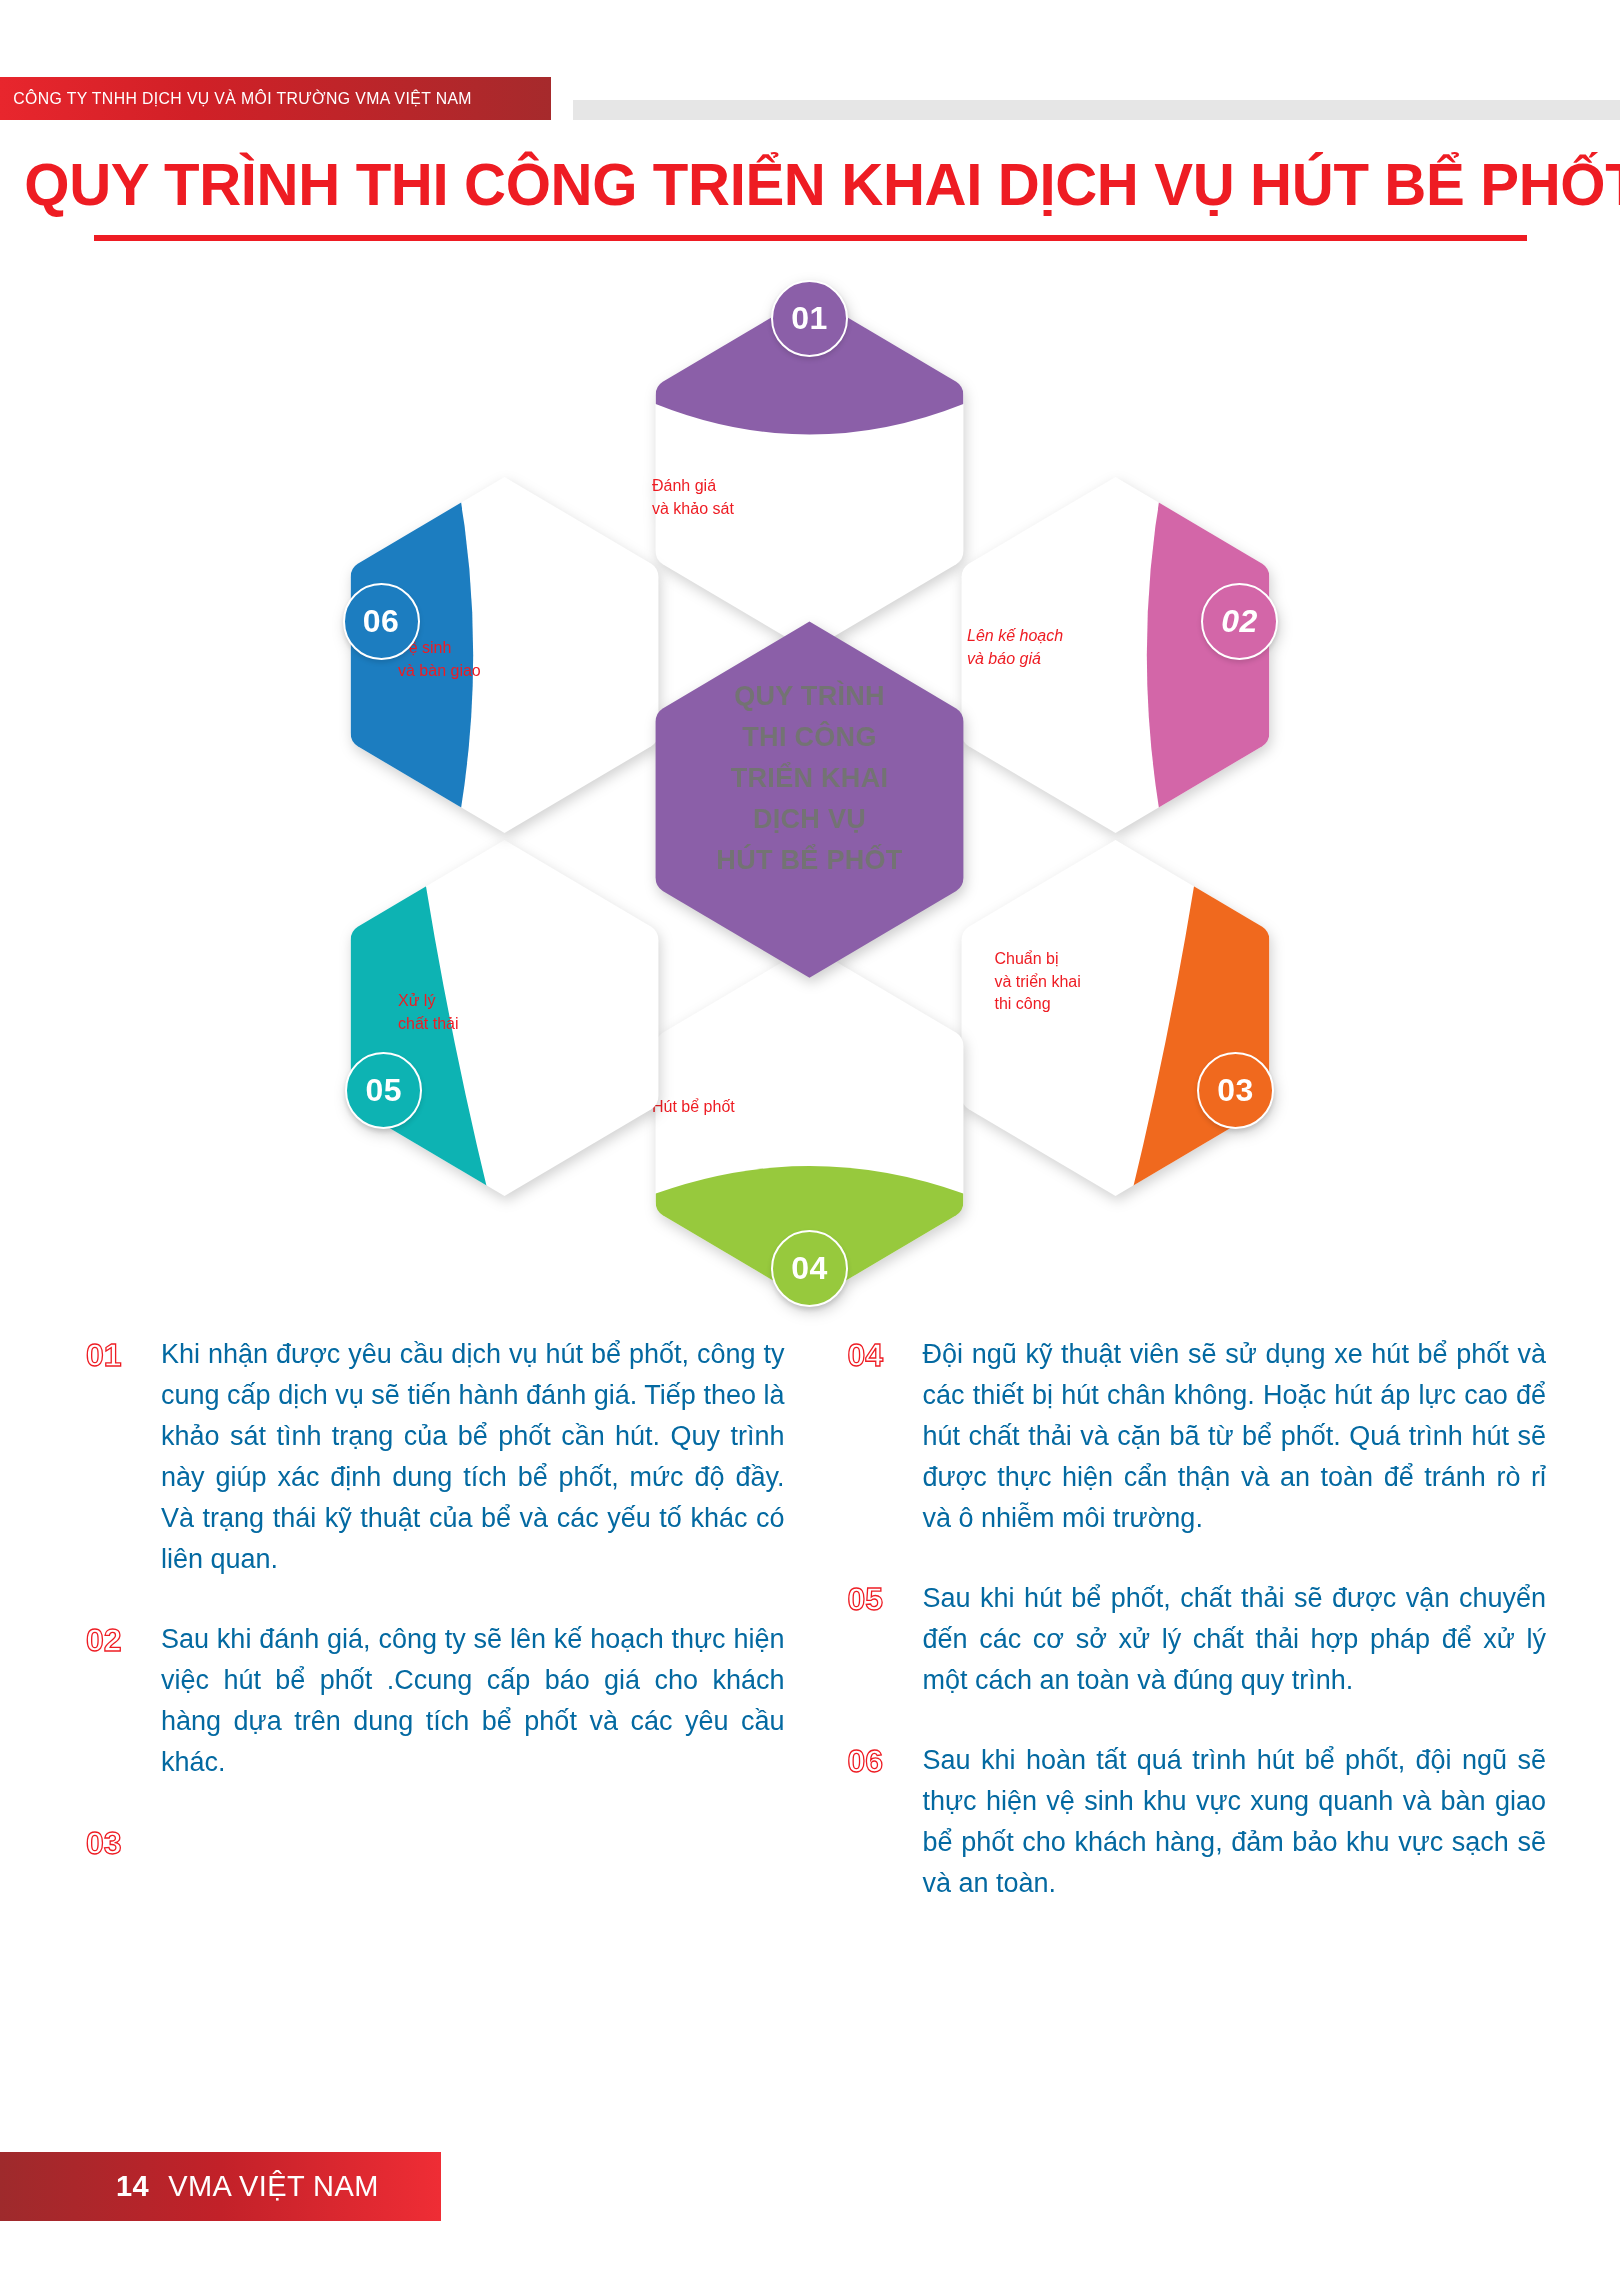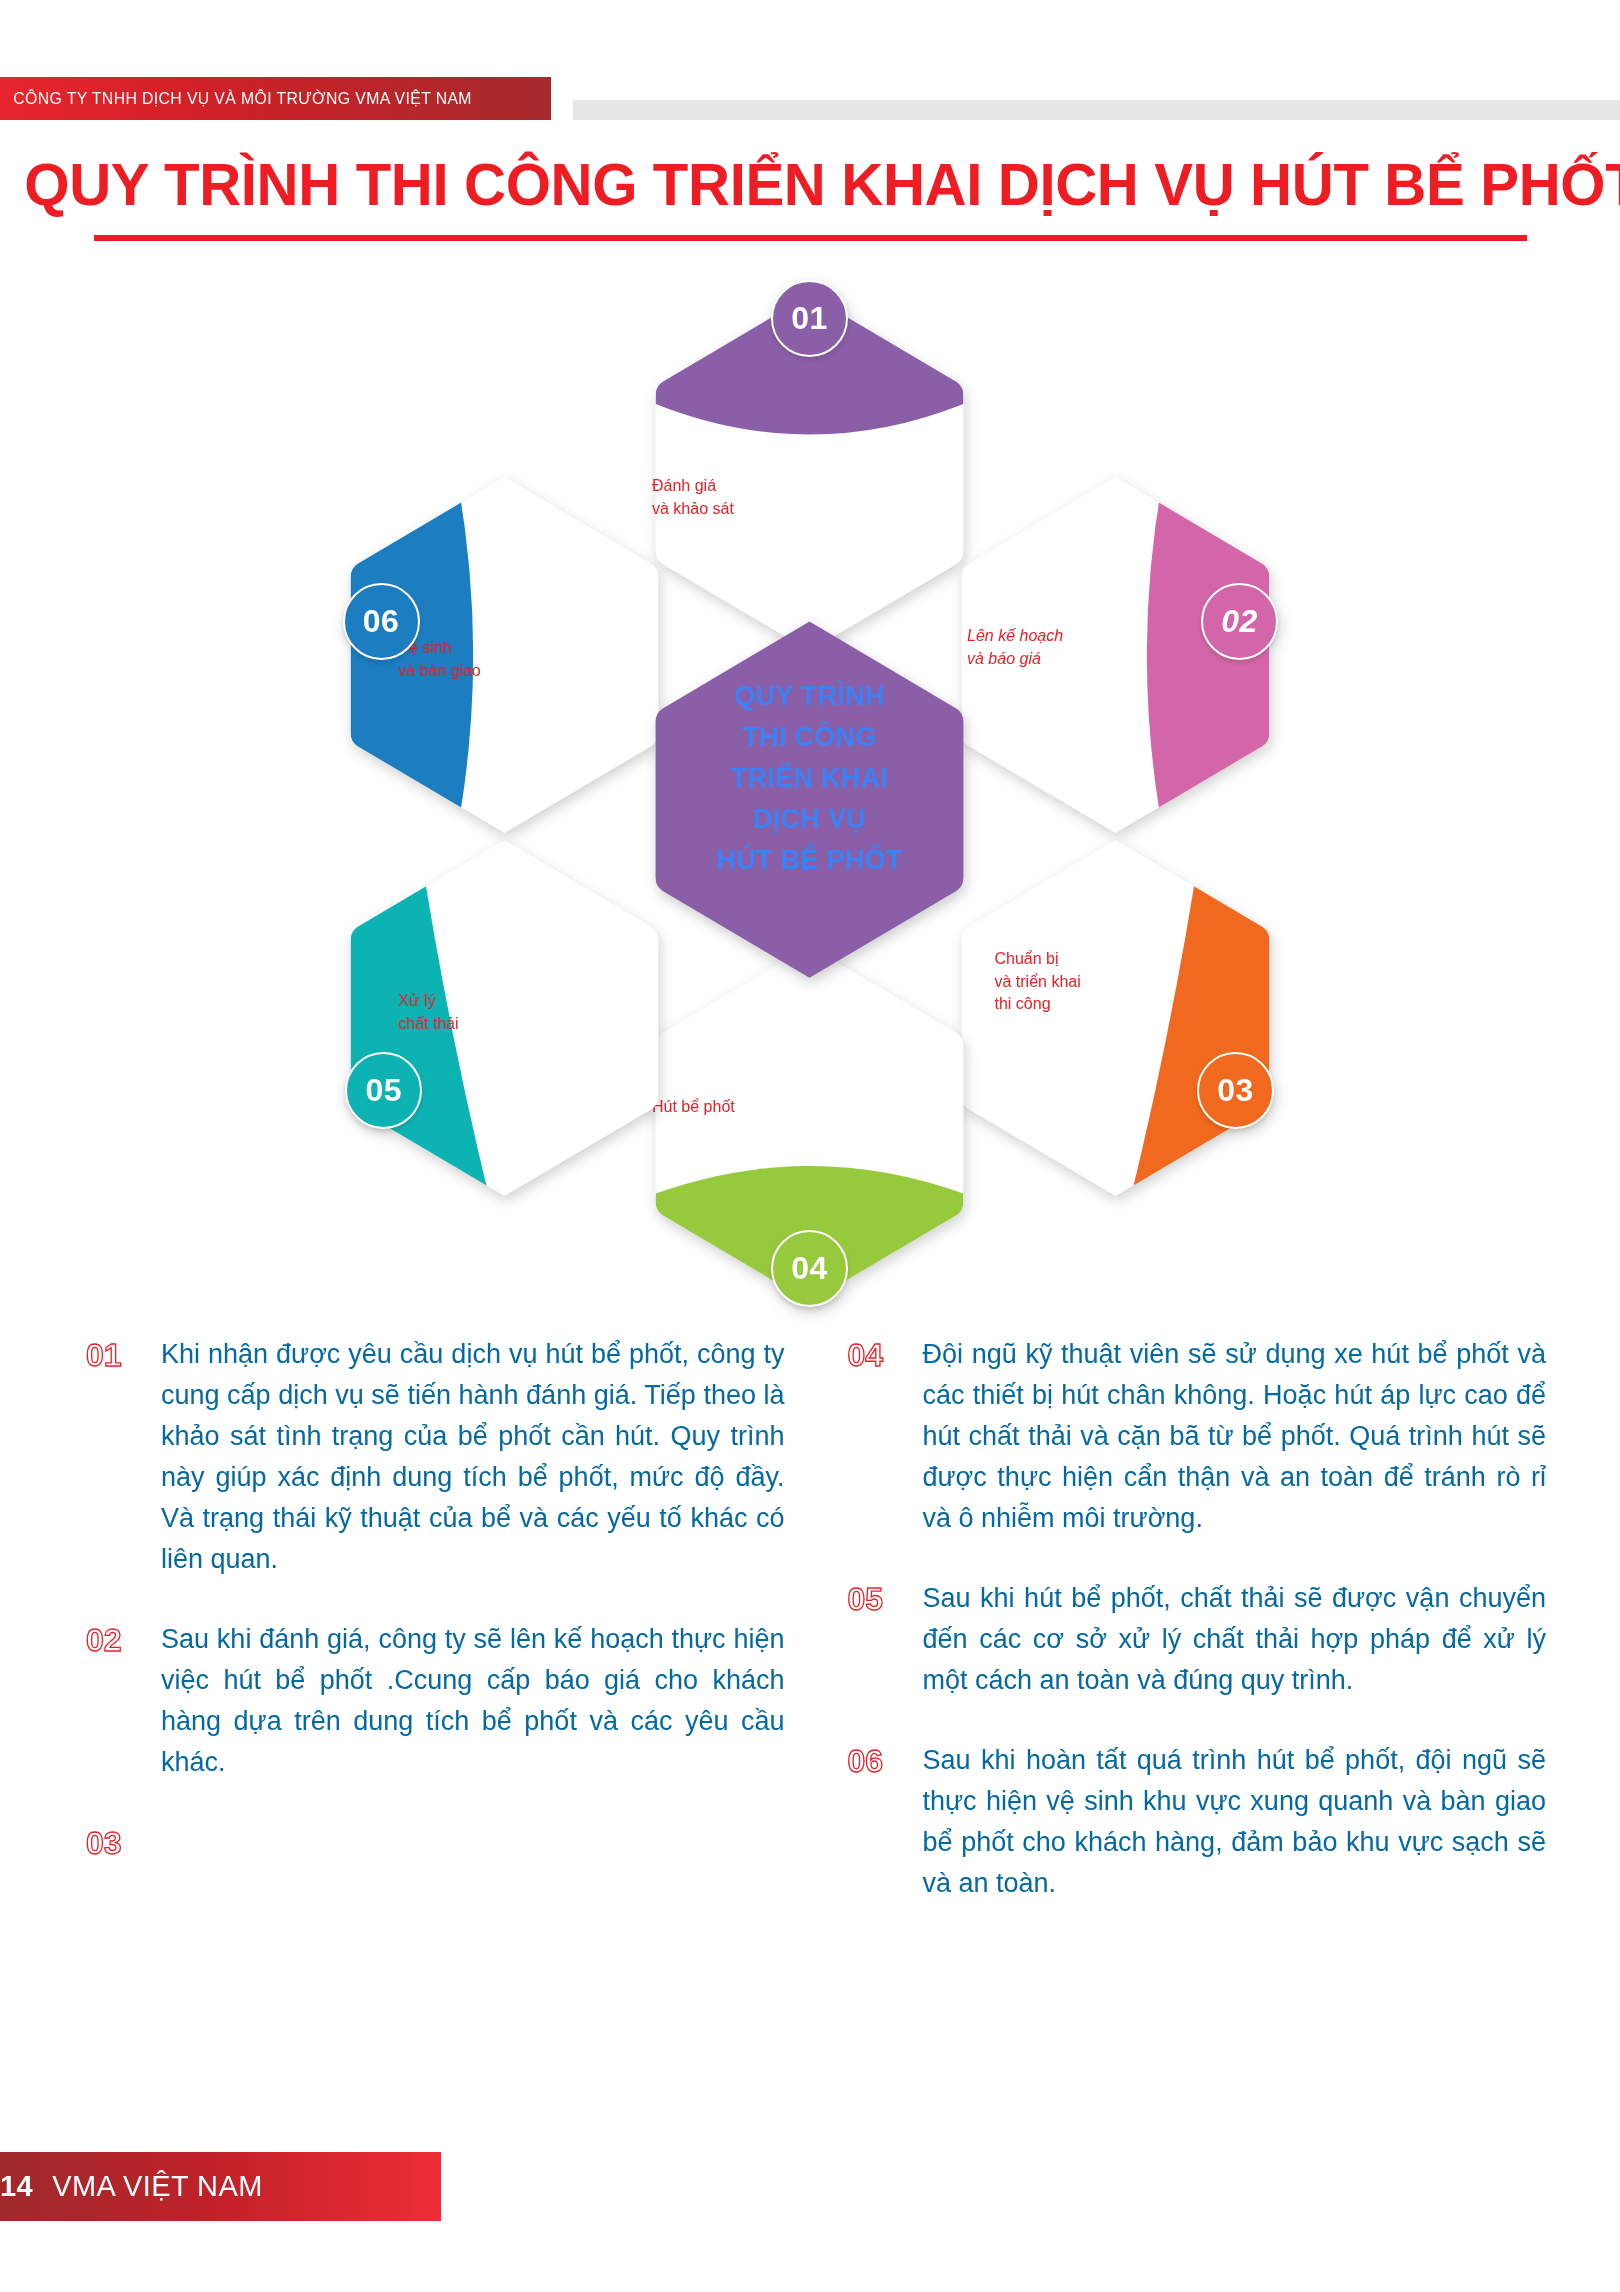--- a/index.html
+++ b/index.html
@@ -101,21 +101,21 @@
     position: absolute;
     left: 348px; top: 327px;
     width: 315px; height: 364px;
     filter: drop-shadow(2.7px 5.4px 6.3px rgba(0,0,0,0.20));
   }
   .center-text {
     position: absolute;
     left: 348px; top: 385px;
     width: 315px;
     text-align: center;
-    color: #3b82f6;
+    color: #737373;
     font-size: 27px;
     font-weight: bold;
     line-height: 1.52;
     letter-spacing: 0.3px;
     pointer-events: none;
   }
 
   
   .columns {
     position: absolute;
@@ -152,20 +152,21 @@
 
   
   .footer-bar {
     position: absolute;
     left: 0; bottom: 72px;
     width: 441px; height: 69px;
     background: linear-gradient(to right, #9e2a2c 0%, #c22129 50%, #ef2d35 100%);
     display: flex; align-items: center;
   }
   .footer-inner {
+    padding-left: 116px;
     color: #ffffff;
     font-size: 29px;
     letter-spacing: 0.4px;
     white-space: nowrap;
   }
   .footer-page { font-weight: bold; }
 </style>
 </head>
 <body>
 

